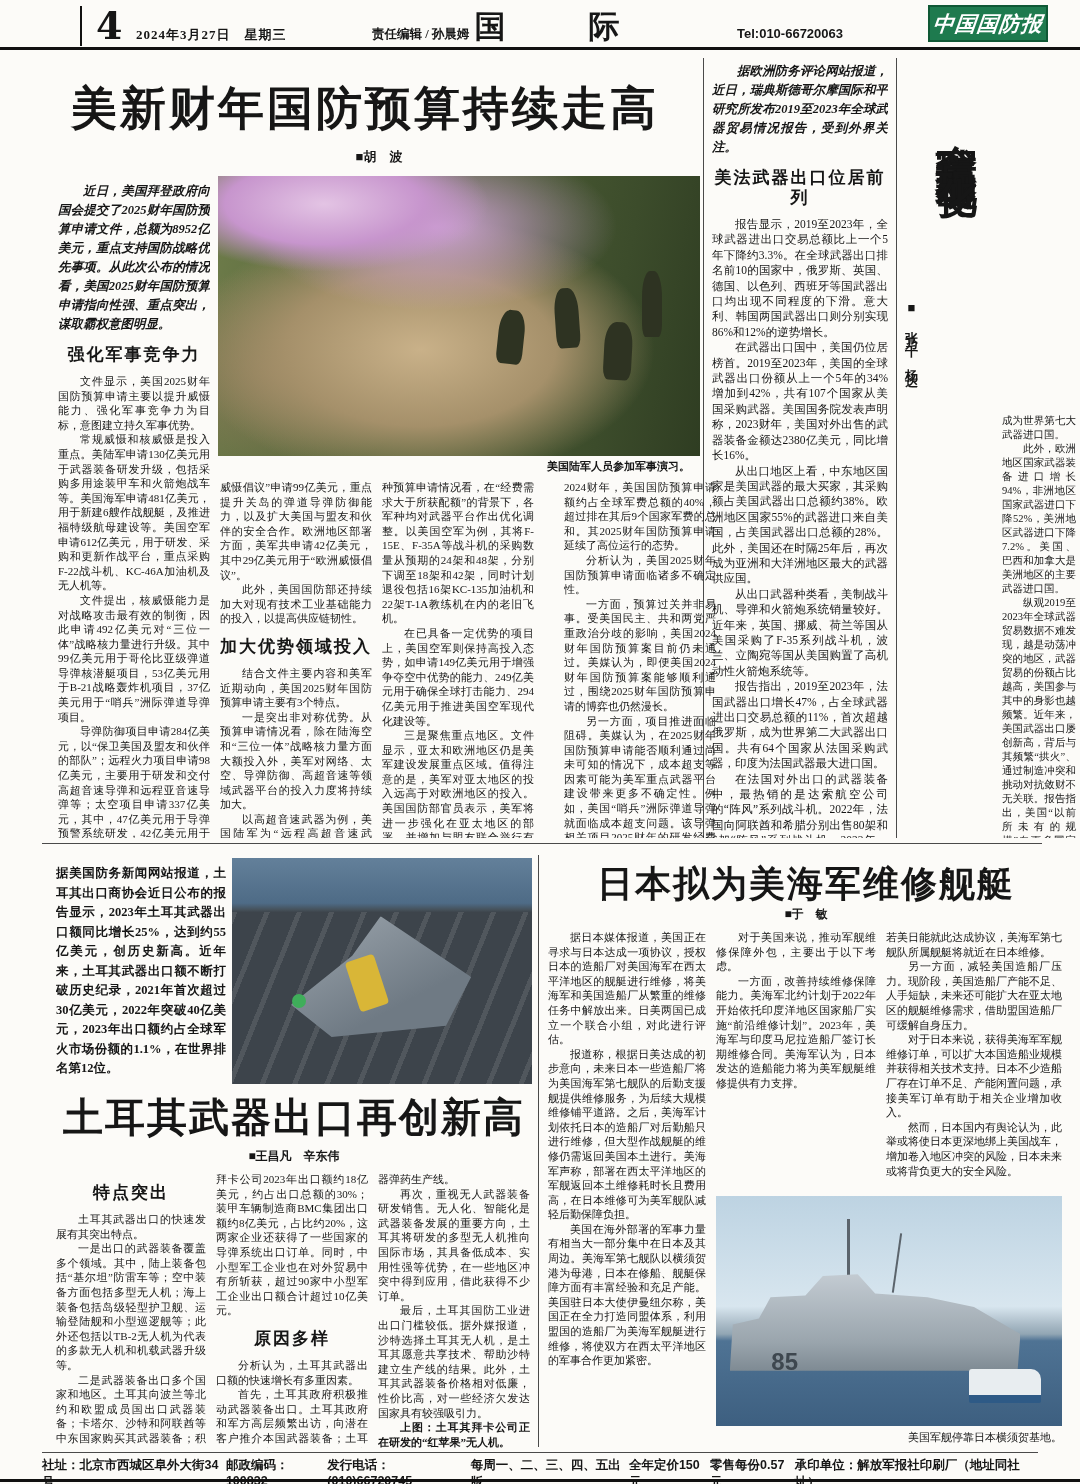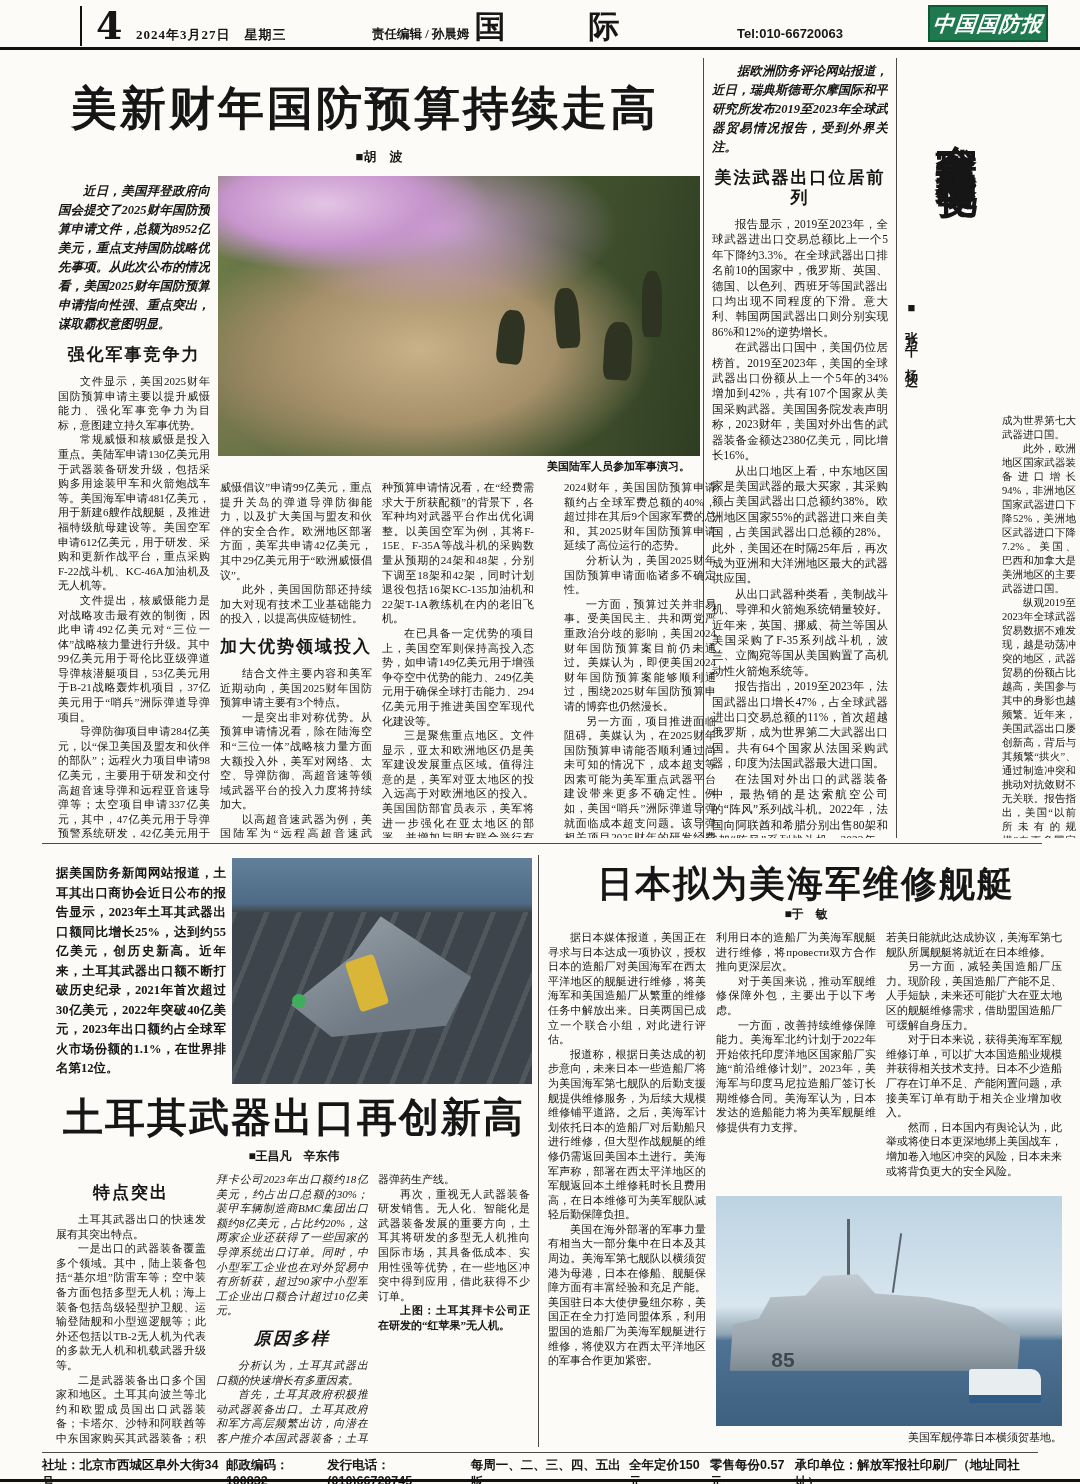--- a/index.html
+++ b/index.html
@@ -53,21 +53,21 @@
       transform:rotate(-8deg);}
   .drone-mark{position:absolute;left:40%;top:44%;width:30px;height:52px;background:#d9b637;
       transform:rotate(-18deg);border-radius:4px;}
   .drone-light{position:absolute;left:20%;top:60%;width:14px;height:14px;background:#3fae5a;border-radius:50%;}
   .photo-ship{background:
       linear-gradient(180deg,#bdd3e2 0%,#d8e6ef 48%,#a9bac6 56%,#92a6b4 60%,#4f7394 63%,#3d5f80 100%);}
   .ship-hull{position:absolute;left:4%;top:34%;width:84%;height:42%;background:linear-gradient(180deg,#c3cbd2,#9aa5ad 70%,#7e8a93);
       clip-path:polygon(0 100%,1% 52%,10% 46%,14% 24%,26% 22%,32% 2%,44% 0,50% 20%,68% 24%,84% 34%,100% 62%,99% 100%);}
   .ship-mast{position:absolute;background:#5b646c;}
   .hullnum{position:absolute;left:16%;top:66%;font-family:"Liberation Sans",sans-serif;
-      font-weight:bold;font-size:21px;color:#3e474f;}
+      font-weight:bold;font-size:24px;color:#3e474f;}
   .tugboat{position:absolute;right:6%;bottom:10%;width:72px;height:26px;background:#e8edf0;
       border-bottom:8px solid #2e5a86;border-radius:3px 10px 2px 2px;}
   
   .intro-col{position:absolute;overflow:hidden;font-size:12.5px;line-height:19.5px;
       font-weight:bold;text-align:justify;}
   .vert-byline{position:absolute;writing-mode:vertical-rl;text-orientation:upright;
       font-size:13px;font-weight:bold;letter-spacing:6px;}
   .vert-title{position:absolute;writing-mode:vertical-rl;text-orientation:upright;
       font-family:"Liberation Sans",sans-serif;font-weight:900;font-size:41px;letter-spacing:3px;}
   
@@ -164,42 +164,42 @@
 
   <div class="headline" style="left:56px;top:1090px;width:476px;font-size:40px;letter-spacing:2px;">土耳其武器出口再创新高</div>
   <div class="byline" style="left:56px;top:1148px;width:476px;font-size:12px;">■王昌凡　辛东伟</div>
 
   <div class="txtcol" style="left:56px;top:1172px;width:150px;height:276px;">
       <div class="blk blk-h">特点突出</div>
       <div class="blk blk-p">土耳其武器出口的快速发展有其突出特点。</div>
       <div class="blk blk-p">一是出口的武器装备覆盖多个领域。其中，陆上装备包括“基尔坦”防雷车等；空中装备方面包括多型无人机；海上装备包括岛级轻型护卫舰、运输登陆舰和小型巡逻舰等；此外还包括以TB-2无人机为代表的多款无人机和机载武器升级等。</div>
       <div class="blk blk-p">二是武器装备出口多个国家和地区。土耳其向波兰等北约和欧盟成员国出口武器装备；卡塔尔、沙特和阿联酋等中东国家购买其武器装备；积极开拓非洲市场，目前已向14个非洲国家出口武器装备。</div>
     </div>
-  <div class="txtcol" style="left:216px;top:1172px;width:152px;height:276px;font-style:italic;">
+  <div class="txtcol" style="left:216px;top:1172px;width:152px;height:276px;">
       <div class="blk blk-pc">拜卡公司2023年出口额约18亿美元，约占出口总额的30%；装甲车辆制造商BMC集团出口额约8亿美元，占比约20%，这两家企业还获得了一些国家的导弹系统出口订单。同时，中小型军工企业也在对外贸易中有所斩获，超过90家中小型军工企业出口额合计超过10亿美元。</div>
       <div class="blk blk-h">原因多样</div>
       <div class="blk blk-p">分析认为，土耳其武器出口额的快速增长有多重因素。</div>
       <div class="blk blk-p">首先，土耳其政府积极推动武器装备出口。土耳其政府和军方高层频繁出访，向潜在客户推介本国武器装备；土耳其还通过举办国际防务展等方式，为武器出口创造机会。</div>
     </div>
   <div class="txtcol" style="left:378px;top:1172px;width:152px;height:276px;">
       <div class="blk blk-pc">器弹药生产线。</div>
       <div class="blk blk-p">再次，重视无人武器装备研发销售。无人化、智能化是武器装备发展的重要方向，土耳其将研发的多型无人机推向国际市场，其具备低成本、实用性强等优势，在一些地区冲突中得到应用，借此获得不少订单。</div>
+      <div class="blk blk-p">最后，土耳其国防工业进出口门槛较低。据外媒报道，沙特选择土耳其无人机，是土耳其愿意共享技术、帮助沙特建立生产线的结果。此外，土耳其武器装备价格相对低廉，性价比高，对一些经济欠发达国家具有较强吸引力。</div>
       <div class="blk blk-cap">上图：土耳其拜卡公司正在研发的“红苹果”无人机。</div>
     </div>
 
   <div class="headline" style="left:548px;top:860px;width:516px;font-size:36px;letter-spacing:2px;">日本拟为美海军维修舰艇</div>
   <div class="byline" style="left:548px;top:906px;width:516px;font-size:12px;">■于　敏</div>
 
   <div class="txtcol" style="left:548px;top:930px;width:158px;height:488px;">
       <div class="blk blk-p">据日本媒体报道，美国正在寻求与日本达成一项协议，授权日本的造船厂对美国海军在西太平洋地区的舰艇进行维修，将美海军和美国造船厂从繁重的维修任务中解放出来。日美两国已成立一个联合小组，对此进行评估。</div>
       <div class="blk blk-p">报道称，根据日美达成的初步意向，未来日本一些造船厂将为美国海军第七舰队的后勤支援舰提供维修服务，为后续大规模维修铺平道路。之后，美海军计划依托日本的造船厂对后勤船只进行维修，但大型作战舰艇的维修仍需返回美国本土进行。美海军声称，部署在西太平洋地区的军舰返回本土维修耗时长且费用高，在日本维修可为美军舰队减轻后勤保障负担。</div>
       <div class="blk blk-p">美国在海外部署的军事力量有相当大一部分集中在日本及其周边。美海军第七舰队以横须贺港为母港，日本在修船、舰艇保障方面有丰富经验和充足产能。美国驻日本大使伊曼纽尔称，美国正在全力打造同盟体系，利用盟国的造船厂为美海军舰艇进行维修，将使双方在西太平洋地区的军事合作更加紧密。</div>
     </div>
   <div class="txtcol" style="left:716px;top:930px;width:160px;height:258px;">
-      <div class="blk blk-pc">利用日本的造船厂为美海军舰艇进行维修，将провести双方合作推向更深层次。</div>
       <div class="blk blk-p">对于美国来说，推动军舰维修保障外包，主要出于以下考虑。</div>
       <div class="blk blk-p">一方面，改善持续维修保障能力。美海军北约计划于2022年开始依托印度洋地区国家船厂实施“前沿维修计划”。2023年，美海军与印度马尼拉造船厂签订长期维修合同。美海军认为，日本发达的造船能力将为美军舰艇维修提供有力支撑。</div>
     </div>
   <div class="txtcol" style="left:886px;top:930px;width:176px;height:258px;">
       <div class="blk blk-pc">若美日能就此达成协议，美海军第七舰队所属舰艇将就近在日本维修。</div>
       <div class="blk blk-p">另一方面，减轻美国造船厂压力。现阶段，美国造船厂产能不足、人手短缺，未来还可能扩大在亚太地区的舰艇维修需求，借助盟国造船厂可缓解自身压力。</div>
       <div class="blk blk-p">对于日本来说，获得美海军军舰维修订单，可以扩大本国造船业规模并获得相关技术支持。日本不少造船厂存在订单不足、产能闲置问题，承接美军订单有助于相关企业增加收入。</div>
       <div class="blk blk-p">然而，日本国内有舆论认为，此举或将使日本更深地绑上美国战车，增加卷入地区冲突的风险，日本未来或将背负更大的安全风险。</div>
     </div>
 

